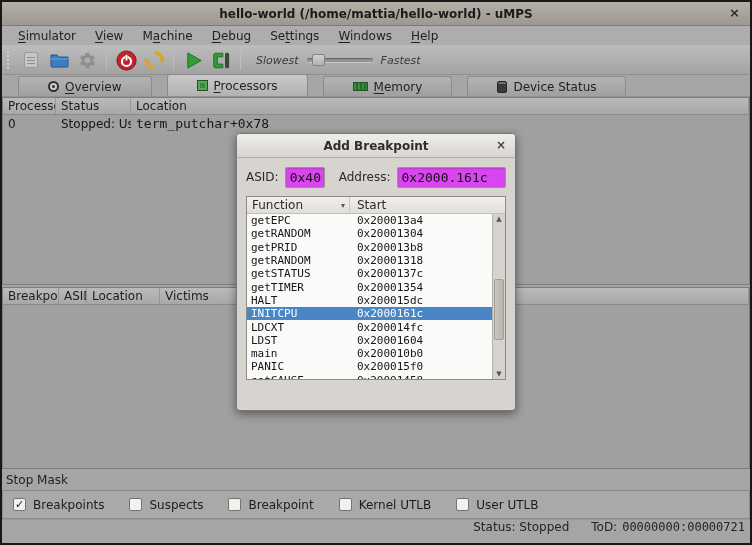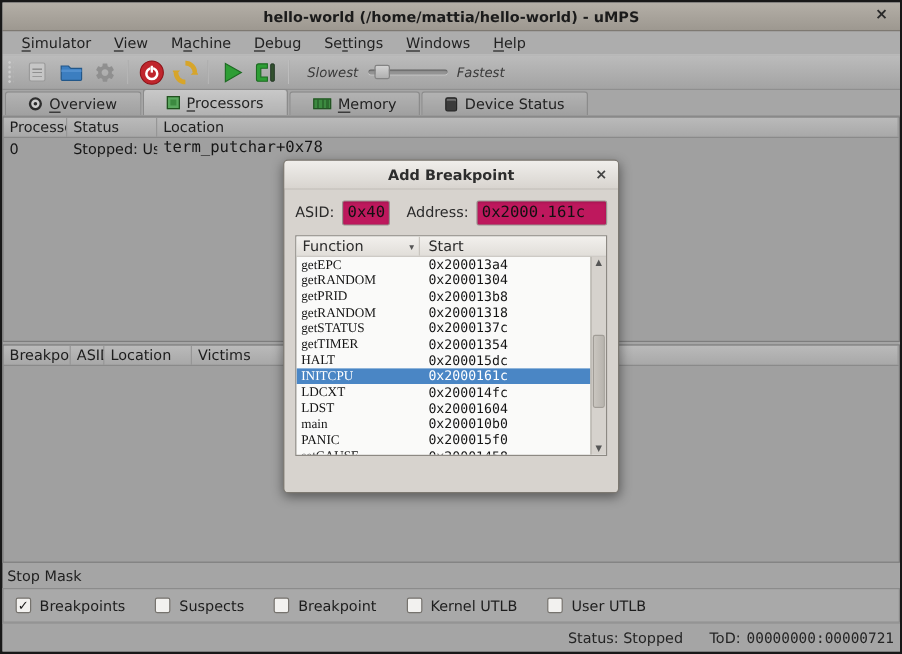--- a/index.html
+++ b/index.html
@@ -26,21 +26,21 @@
   .doc-icon::before { content:""; position:absolute; left:2px; right:2px; top:4px; height:7px;
      background:repeating-linear-gradient(#8f8f8f 0 1px, rgba(0,0,0,0) 1px 3px); }
   .slider-wrap { display:flex; align-items:center; margin-left:10px; gap:8px; }
   .slider-label { font-style:italic; font-size:11px; color:#3a3a3a; }
   .slider { position:relative; width:66px; height:14px; }
   .slider .groove { position:absolute; top:5px; left:0; right:0; height:4px; background:#949494; border-radius:2px; box-shadow:inset 0 1px 1px rgba(0,0,0,.35), 0 1px 0 rgba(255,255,255,.3); }
   .slider .handle { position:absolute; top:1px; left:5px; width:13px; height:12px; background:linear-gradient(#d2d2d2,#b0b0b0); border:1px solid #838383; border-radius:2px; }
 
   
   .tabbar { height:22px; flex:none; background:#a6a6a6; display:flex; align-items:flex-end; padding-left:2px; border-bottom:1px solid #939393; }
-  .tab { display:flex; align-items:center; gap:6px; padding:0 19px; height:20px; background:linear-gradient(#b3b3b3,#a0a0a0); border:1px solid #8b8b8b; border-bottom:none; border-radius:3px 3px 0 0; margin-right:1px; color:#222; }
+  .tab { display:flex; align-items:center; gap:6px; padding:0 29px; height:20px; background:linear-gradient(#b3b3b3,#a0a0a0); border:1px solid #8b8b8b; border-bottom:none; border-radius:3px 3px 0 0; margin-right:1px; color:#222;margin-left:14px; }
   .tab.active { height:22px; background:linear-gradient(#c8c8c8,#b2b2b2); position:relative; z-index:2; }
 
   .icon-target { width:11px; height:11px; border:2px solid #2e2e2e; border-radius:50%; position:relative; background:#cfcfcf; }
   .icon-target::after { content:""; position:absolute; left:2px; top:2px; width:3px; height:3px; border-radius:50%; background:#2e2e2e; }
   .icon-chip { width:11px; height:11px; background:#3c8a40; border:1px solid #21511f; box-shadow:inset 0 0 0 2px #5aa85e; }
   .icon-ram { width:15px; height:9px; background:#3c8a40; border:1px solid #235223; background-image:repeating-linear-gradient(90deg, rgba(0,0,0,0) 0 2px, #2c6b2f 2px 4px); }
   .icon-device { width:10px; height:12px; background:#3b3b3b; border-radius:2px; border:1px solid #242424; box-shadow:inset 0 2px 0 #6f6f6f; }
 
   
   .panel { margin:0; border:1px solid #7d7d7d; background:#a0a0a0; overflow:hidden; }
@@ -54,43 +54,43 @@
   .mono { font-family:"DejaVu Sans Mono","Liberation Mono",monospace; }
   .loc-cell { font-size:13px; }
 
   
   .stopmask-label { height:21px; flex:none; display:flex; align-items:center; padding-left:4px; color:#1f1f1f; }
   .cb-panel { height:29px; flex:none; border:1px solid #8b8b8b; background:#a9a9a9; display:flex; align-items:center; gap:25px; padding-left:10px; }
   .cb { display:flex; align-items:center; gap:7px; color:#1d1d1d; }
   .cbox { width:13px; height:13px; background:#f2f1ef; border:1px solid #76736e; border-radius:2px; font-size:11px; line-height:11px; text-align:center; color:#1c1c1c; font-weight:bold; }
 
   
-  .statusbar { flex:1; display:flex; align-items:center; justify-content:flex-end; gap:22px; padding-right:5px; background:#a5a5a5; border-top:1px solid #989898; color:#242424; }
+  .statusbar { flex:1; display:flex; align-items:flex-start; justify-content:flex-end; gap:22px; padding-right:5px; background:#a5a5a5; border-top:1px solid #989898; color:#242424; }
   .tod { display:flex; align-items:center; gap:5px; }
 
   
   .dialog { position:absolute; left:234px; top:131px; width:280px; height:278px; background:#d7d3ce; border:1px solid #7c7871; border-radius:4px; box-shadow:0 3px 10px rgba(0,0,0,.45); z-index:10; display:flex; flex-direction:column; }
   .dlg-titlebar { height:24px; flex:none; background:linear-gradient(#f0eeeb,#d8d4cf); border-bottom:1px solid #b3afa8; border-radius:3px 3px 0 0; display:flex; align-items:center; justify-content:center; position:relative; }
   .dlg-title { font-weight:bold; color:#2d2d2d; }
   .dlg-close { position:absolute; right:9px; top:4px; color:#444; font-weight:bold; font-size:12px; }
   .dlg-body { padding:8px 9px 9px 9px; display:flex; flex-direction:column; flex:1; }
   .field-row { display:flex; align-items:center; height:22px; flex:none; }
   .field-label { color:#2a2a2a; margin-right:6px; }
-  .field { height:21px; background:#be185d; border:1px solid #989younger48f; border:1px solid #98948f; border-radius:2px; box-shadow:inset 0 1px 2px rgba(0,0,0,.15); padding:0 4px; font-size:13px; color:#111; display:flex; align-items:center; }
+  .field { height:21px; background:#d946ef; border:1px solid #989younger48f; border:1px solid #98948f; border-radius:2px; box-shadow:inset 0 1px 2px rgba(0,0,0,.15); padding:0 4px; font-size:13px; color:#111; display:flex; align-items:center; }
   .field.asid { width:40px; margin-right:14px; }
   .field.addr { width:112px; }
 
   .flist { margin-top:8px; flex:none; height:184px; border:1px solid #8d8983; background:#fafaf9; position:relative; overflow:hidden; display:flex; flex-direction:column; }
   .flist-head { height:17px; flex:none; display:flex; background:linear-gradient(#f2f0ed,#e1ded9); border-bottom:1px solid #c3bfb9; align-items:center; font-size:12px; color:#2b2b2b; }
   .fh1 { width:103px; padding-left:5px; display:flex; align-items:center; justify-content:space-between; border-right:1px solid #c9c5bf; height:100%; }
   .sort-arrow { font-size:8px; color:#555; margin-right:4px; }
   .fh2 { padding-left:7px; }
   .flist-body { flex:1; overflow:hidden; padding-right:13px; }
   .flist-row { display:flex; height:13.3px; align-items:center; font-family:"DejaVu Sans Mono","Liberation Mono",monospace; font-size:11px; color:#141414; }
-  .flist-row .fc1 { width:103px; padding-left:4px; white-space:nowrap; overflow:hidden;font-family:Liberation Serif, serif; }
+  .flist-row .fc1 { width:103px; padding-left:4px; white-space:nowrap; overflow:hidden; }
   .flist-row .fc2 { padding-left:7px; white-space:nowrap; }
   .flist-row.selected { background:#4a86c5; color:#fff; }
   .vscroll { position:absolute; top:17px; right:0; bottom:0; width:13px; background:#d6d2cd; border-left:1px solid #b4b0aa; display:flex; flex-direction:column; align-items:center; }
   .vs-arrow { font-size:7px; color:#555; height:10px; line-height:10px; flex:none; }
   .vs-track { flex:1; width:100%; position:relative; }
   .vs-thumb { position:absolute; left:1px; right:1px; top:38%; height:42%; background:linear-gradient(90deg,#c9c5bf,#b8b4ae); border:1px solid #a19d97; border-radius:2px; }
 
   .dlg-buttons { margin-top:7px; display:flex; justify-content:flex-end; gap:8px; }
   .btn { height:22px; display:flex; align-items:center; gap:6px; padding:0 9px; background:linear-gradient(#f8f7f5,#dcd9d4); border:1px solid #9b968e; border-radius:3px; color:#1d1d1d; }
   .btn.default { border-color:#6f87a3; box-shadow:0 0 0 1px #9fb3c8 inset; }

